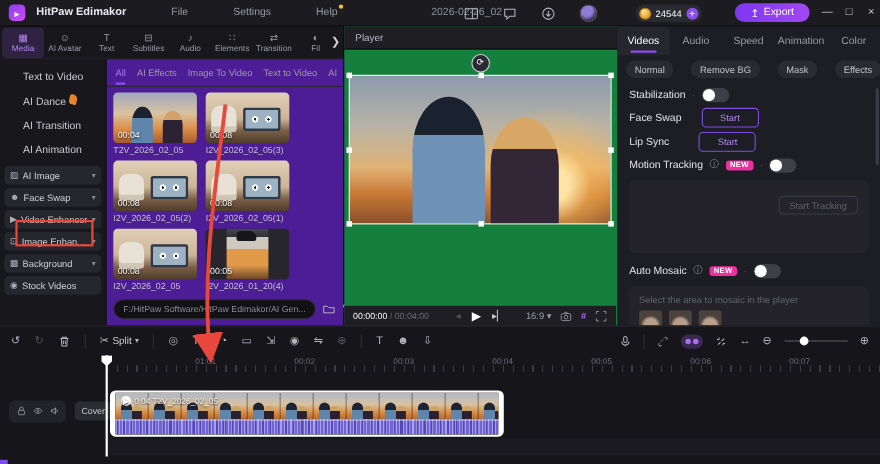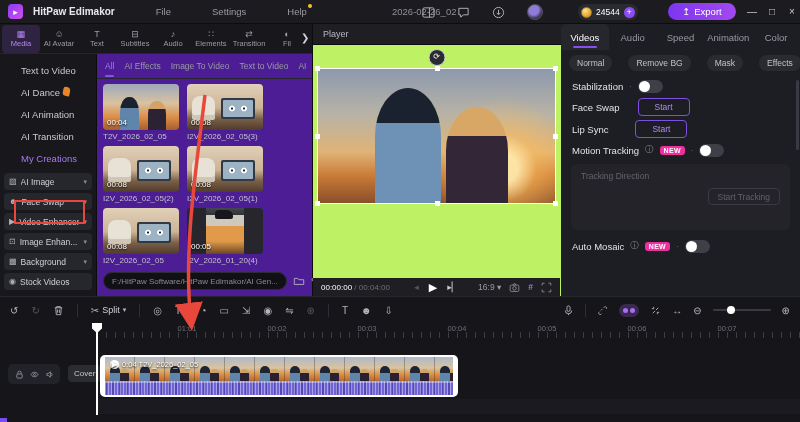--- a/index.html
+++ b/index.html
@@ -66,21 +66,21 @@
   .cat{position:absolute;left:50%;transform:translateX(-50%);top:0;bottom:0;width:38px;
        background:linear-gradient(180deg,#46464e 0%,#303038 16%,#cfc8bc 16% 40%,#e09a4a 40% 72%,#6a4522 100%);}
   .cat::before{content:"";position:absolute;left:9px;top:2px;width:18px;height:9px;background:#17171b;border-radius:4px 6px 2px 2px;}
   #path-bar{position:absolute;left:6px;top:216px;width:204px;height:22px;display:flex;align-items:center;gap:6px;}
   #path-input{flex:1;height:18px;border-radius:9px;background:#101015;border:1px solid #2c2c34;display:flex;align-items:center;padding:0 8px;box-sizing:border-box;}
   #path-input span{font-size:8px;color:#8a8a92;white-space:nowrap;overflow:hidden;}
   .pb-ic{color:#b8b8c0;font-size:10px;display:flex;align-items:center;}
   .pb-ic svg{width:12px;height:12px;}
 
   
-  #player{left:313px;top:24px;width:264px;height:272px;background:#bef264;border-right:1px solid #0c0c0e;box-sizing:border-box;}
+  #player{left:313px;top:24px;width:264px;height:272px;background:#15803d;border-right:1px solid #0c0c0e;box-sizing:border-box;}
   #player-head{height:20px;background:#1e1e23;border-bottom:1px solid #0c0c0e;display:flex;align-items:center;padding-left:10px;font-size:9px;color:#b8b8c0;}
   #vframe{position:absolute;left:4px;top:44px;width:239px;height:136px;border:1.5px solid #fff;box-sizing:border-box;
           background:radial-gradient(circle at 78% 74%, rgba(255,232,170,.95) 0 7%, rgba(255,190,90,.5) 16%, rgba(255,160,60,0) 34%),
                      linear-gradient(180deg,#8d99ad 0%,#b8b3a6 34%,#e0b377 62%,#c97a36 80%,#8a4f2a 100%);}
   #vframe .man{position:absolute;left:24%;bottom:0;width:28%;height:86%;background:linear-gradient(180deg,#1a2230 0 30%,#6e92b6 30%);border-radius:50% 50% 0 0/42% 42% 0 0;}
   #vframe .woman{position:absolute;right:20%;bottom:0;width:26%;height:72%;background:linear-gradient(180deg,#d8a766 0 30%,#332637 30%);border-radius:50% 50% 0 0/45% 45% 0 0;}
   .hdl{position:absolute;width:5px;height:5px;background:#fff;z-index:5;}
   #rotate-hdl{position:absolute;left:50%;top:-20px;transform:translateX(-50%);width:15px;height:15px;border-radius:50%;background:#2a2a31;border:1px solid #cfcfd6;color:#fff;font-size:8px;line-height:14px;text-align:center;}
   #pctrl{position:absolute;left:0;top:254px;width:247px;height:18px;background:#1e1e23;display:flex;align-items:center;padding:0 8px;box-sizing:border-box;gap:6px;}
   #pc-time{font-size:8px;color:#fff;}
@@ -238,23 +238,22 @@
     <div class="navtab">
         <span class="nic">◐</span>
         <span class="nlb">Fil</span>
       </div>
   </div>
   <span id="nav-more" class="abs">❯</span>
 
   <div id="sidebar" class="abs">
     <div class="slink">Text to Video</div>
     <div class="slink"><span>AI Dance</span><span class="dance"></span></div>
+    <div class="slink">AI Transition</div>
     <div class="slink">AI Animation</div>
-    <div class="slink">AI Transition</div>
-    <div class="slink active">My Creations</div>
     <div class="sgroup">
         <span class="gic">▨</span>
         <span class="glb">AI Image</span>
         <span class="chev">▾</span>
       </div>
     <div class="sgroup">
         <span class="gic">☻</span>
         <span class="glb">Face Swap</span>
         <span class="chev">▾</span>
       </div>
@@ -420,29 +419,36 @@
       <span class="startbtn" style="margin-left:21px;">Start</span>
     </div>
     <div class="irow">
       <span class="ilabel">Motion Tracking</span>
       <span class="iinfo">ⓘ</span>
       <span class="newbadge">NEW</span>
       <span class="idot">·</span>
       <span class="tg"></span>
     </div>
     <div class="graybox" style="height:52px;">
-      <span class="gb-label">Tracking Direction</span>
       <div class="gb-btn">Start Tracking</div>
     </div>
     <div class="irow" style="margin-top:6px;">
       <span class="ilabel">Auto Mosaic</span>
       <span class="iinfo">ⓘ</span>
       <span class="newbadge">NEW</span>
       <span class="idot">·</span>
       <span class="tg"></span>
+    </div>
+    <div class="graybox" style="height:46px;">
+      <span class="gb-label">Select the area to mosaic in the player</span>
+      <div class="faces">
+        <div class="face"></div>
+        <div class="face"></div>
+        <div class="face"></div>
+      </div>
     </div>
   </div>
   <div id="insp-scroll"></div>
 
   <div id="timeline" class="abs">
     <div id="tl-toolbar">
       <span class="tic">↺</span>
       <span class="tic dim">↻</span>
       <span class="tic">
         <svg viewBox="0 0 12 12" fill="none" stroke="currentColor">

